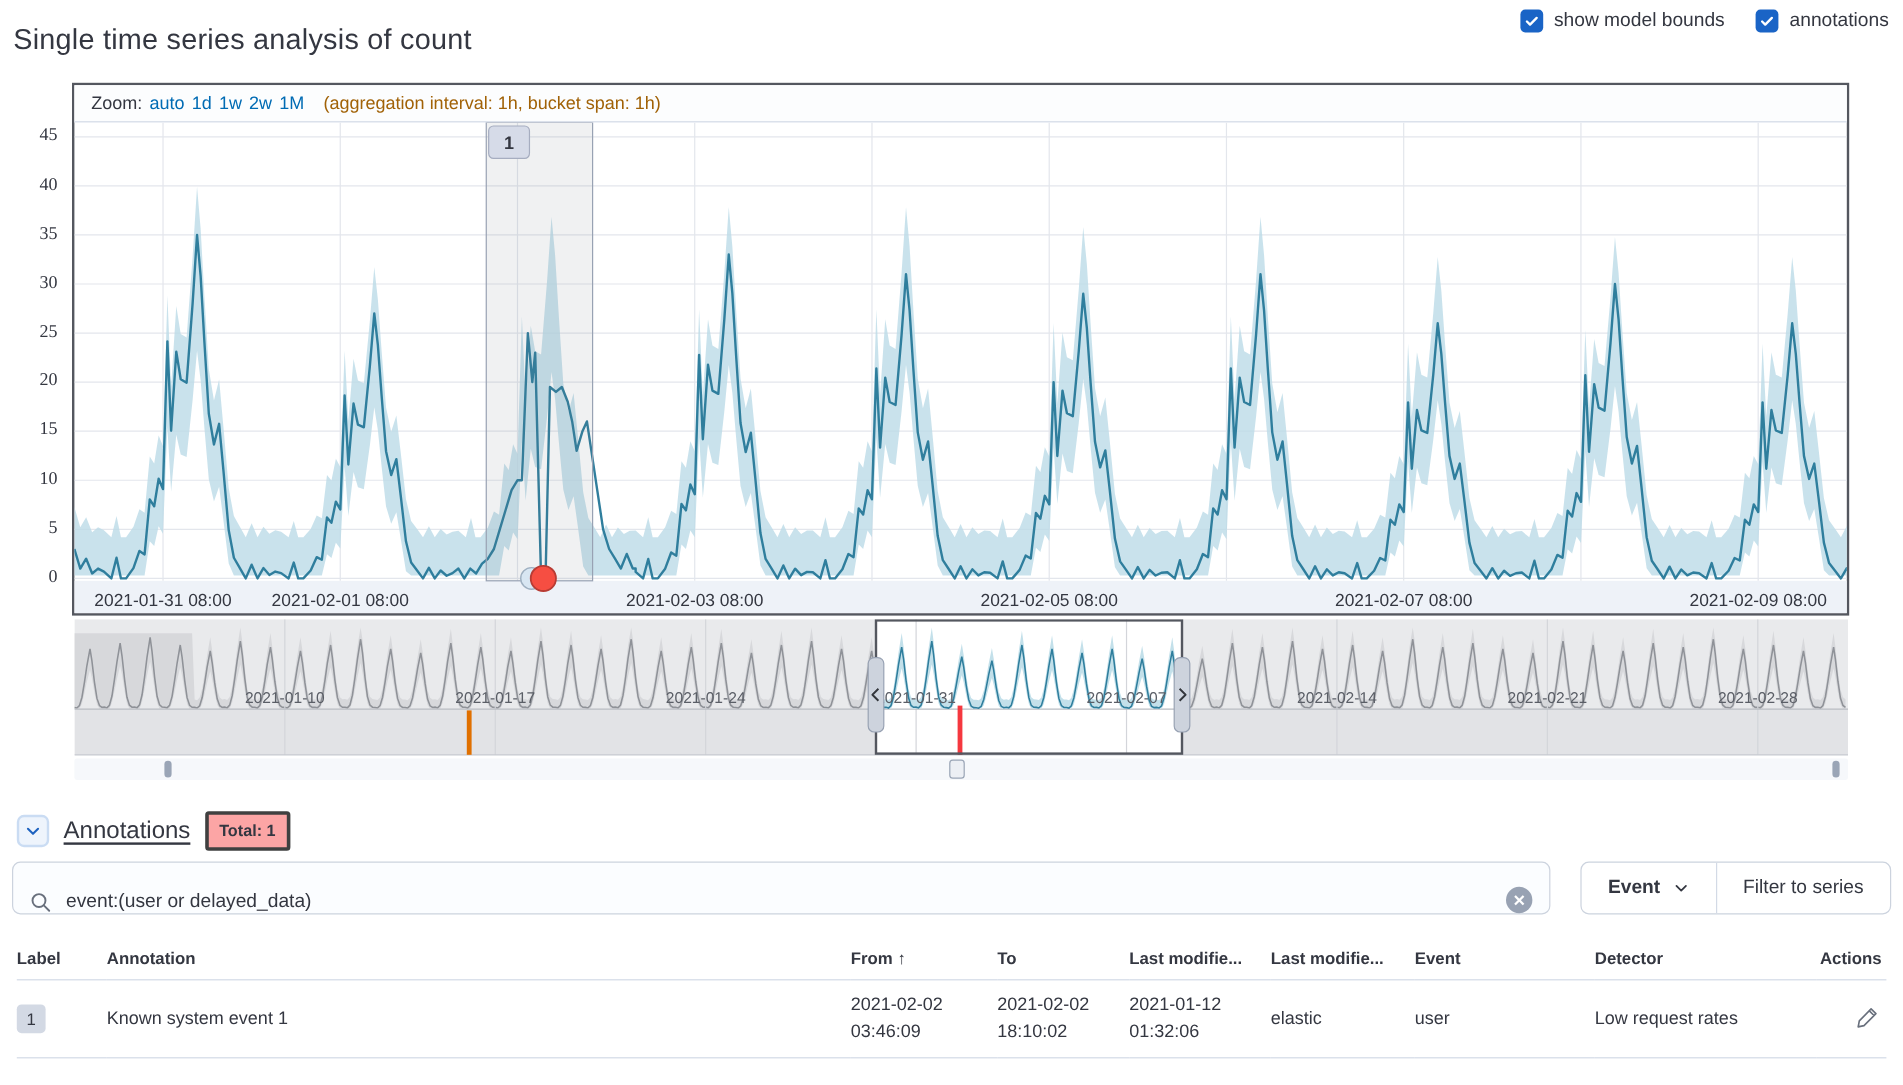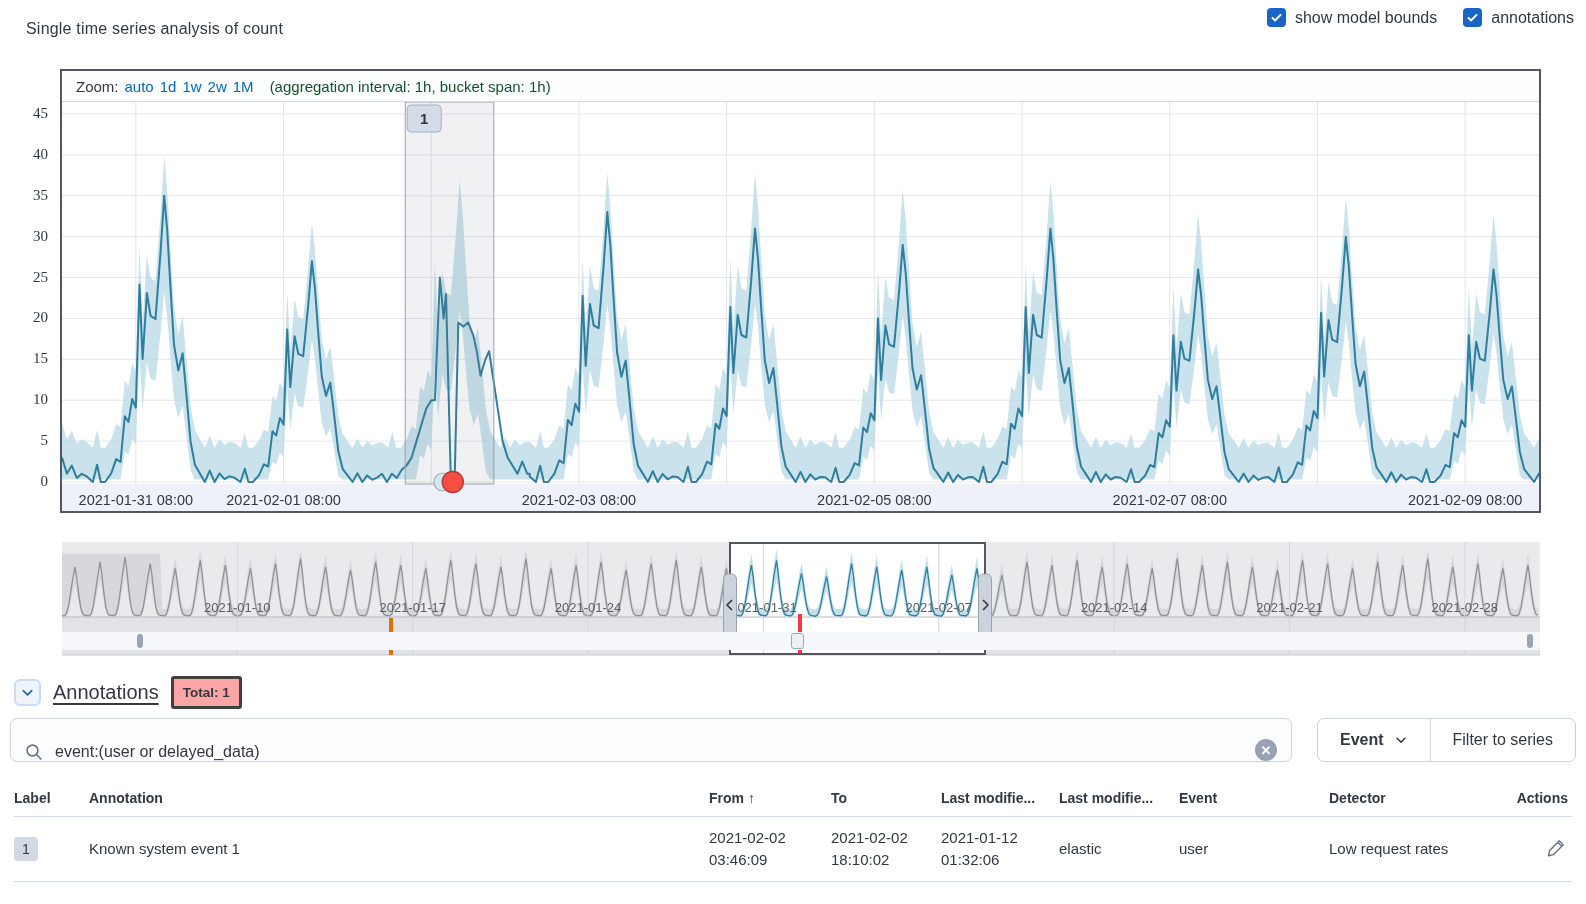--- a/index.html
+++ b/index.html
@@ -1,40 +1,40 @@
 <!DOCTYPE html>
 <html><head>
 <meta charset="utf-8">
 <style>
   * { margin:0; padding:0; box-sizing:border-box; }
   html,body { width:1586px; height:904px; background:#fff; font-family:"Liberation Sans", sans-serif; color:#343741; overflow:hidden; }
   #stage { position:absolute; left:0; top:0; width:1586px; height:904px; }
 
   
-  .page-title { position:absolute; left:26px; top:20px; font-size:16px; font-weight:400; color:#343741; letter-spacing:.2px; }
+  .page-title { position:absolute; left:11px; top:20px; font-size:24px; font-weight:400; color:#343741; letter-spacing:.2px; }
   .cb-row { position:absolute; right:12px; top:8px; display:flex; gap:26px; align-items:center; }
   .cb { display:flex; align-items:center; gap:9px; cursor:pointer; }
   .cb .box { width:19px; height:19px; border-radius:4px; background:#1a64c6; display:flex; align-items:center; justify-content:center; }
   .cb .box svg { width:13px; height:13px; }
   .cb .lbl { font-size:16px; color:#343741; }
 
   
   .chart-panel { position:absolute; left:60px; top:69px; width:1481px; height:444px; border:2px solid #54575f; background:#fff; }
   .zoom-bar { height:31px; border-bottom:1px solid #d3dae6; background:#fcfdfe; display:flex; align-items:center; padding-left:14px; font-size:15px; gap:6px; }
   .zoom-bar .lab { color:#343741; }
   .zoom-bar a { color:#006bb4; text-decoration:none; cursor:pointer; }
-  .zoom-bar .suffix { color:#14532d; margin-left:10px; }
+  .zoom-bar .suffix { color:#a16207; margin-left:10px; }
   .plot-wrap { position:relative; width:1477px; height:409px; }
   .plot-wrap svg { position:absolute; left:0; top:0; }
 
   .y-axis-labels { position:absolute; left:0; top:0; width:52px; height:520px; }
   .y-axis-labels div { position:absolute; right:4px; width:46px; text-align:right; font-size:15px; color:#343741;font-family:Liberation Serif, serif; }
 
   
-  .context-wrap { position:absolute; left:62px; top:542px; width:1478px; height:114px; }
+  .context-wrap { position:absolute; left:62px; top:516px; width:1478px; height:114px; }
   .bottom-track { position:absolute; left:62px; top:632px; width:1478px; height:18px; background:#f6f8fb; border-radius:2px; }
   .bottom-track .pill { position:absolute; top:2px; width:6px; height:14px; border-radius:3px; background:#9aa5b6; }
   .bottom-track .sq { position:absolute; top:1px; width:13px; height:16px; border-radius:3px; background:#eceff4; border:1px solid #9aa5b6; }
 
   
   .ann-head { position:absolute; left:14px; top:676px; display:flex; align-items:center; gap:12px; }
   .toggle-btn { width:27px; height:27px; border-radius:6px; background:#eef4fc; border:2px solid #cadcf3; display:flex; align-items:center; justify-content:center; cursor:pointer; }
   .ann-title { font-size:20px; font-weight:400; color:#343741; text-decoration:underline; text-underline-offset:4px; cursor:pointer; }
   .total-badge { border:3px solid #404040; border-radius:3px; background:#fca5a5; padding:6px 9px; font-size:13.5px; font-weight:700; color:#343741; }
 

